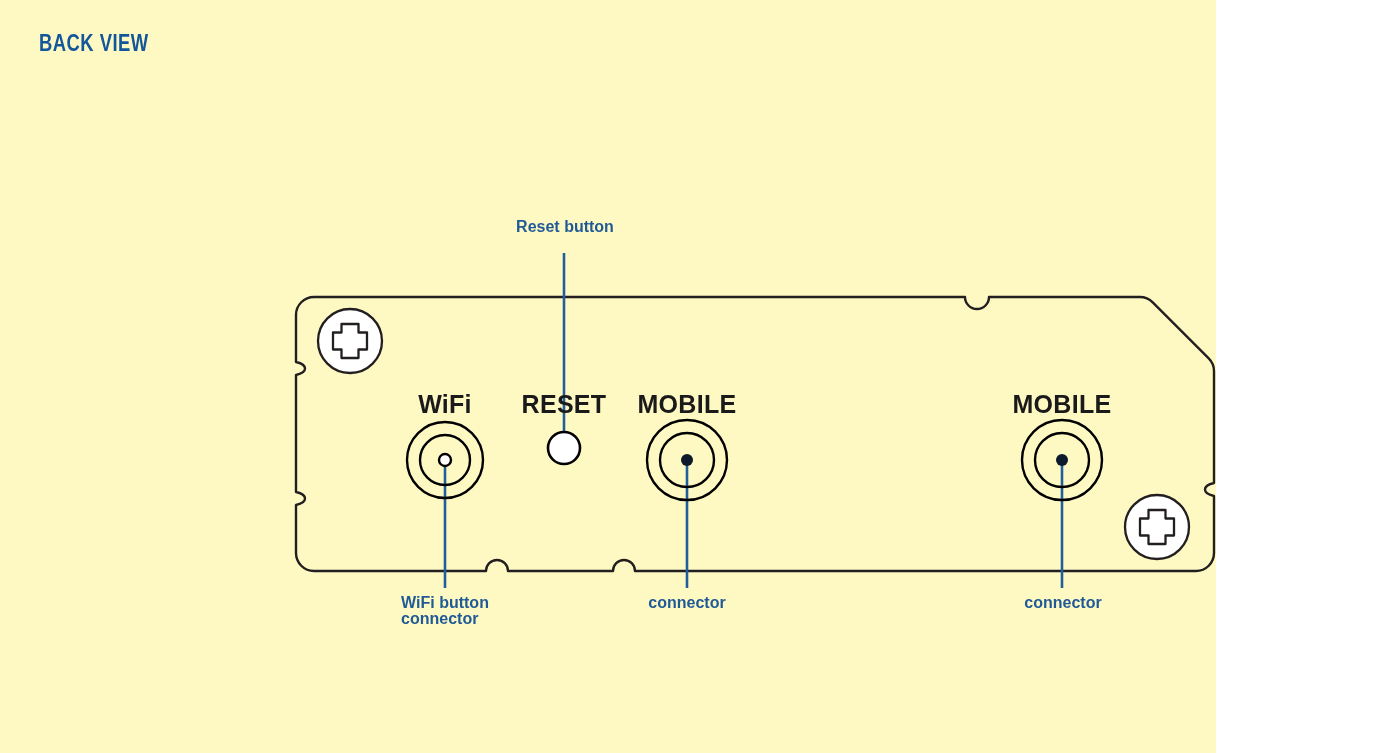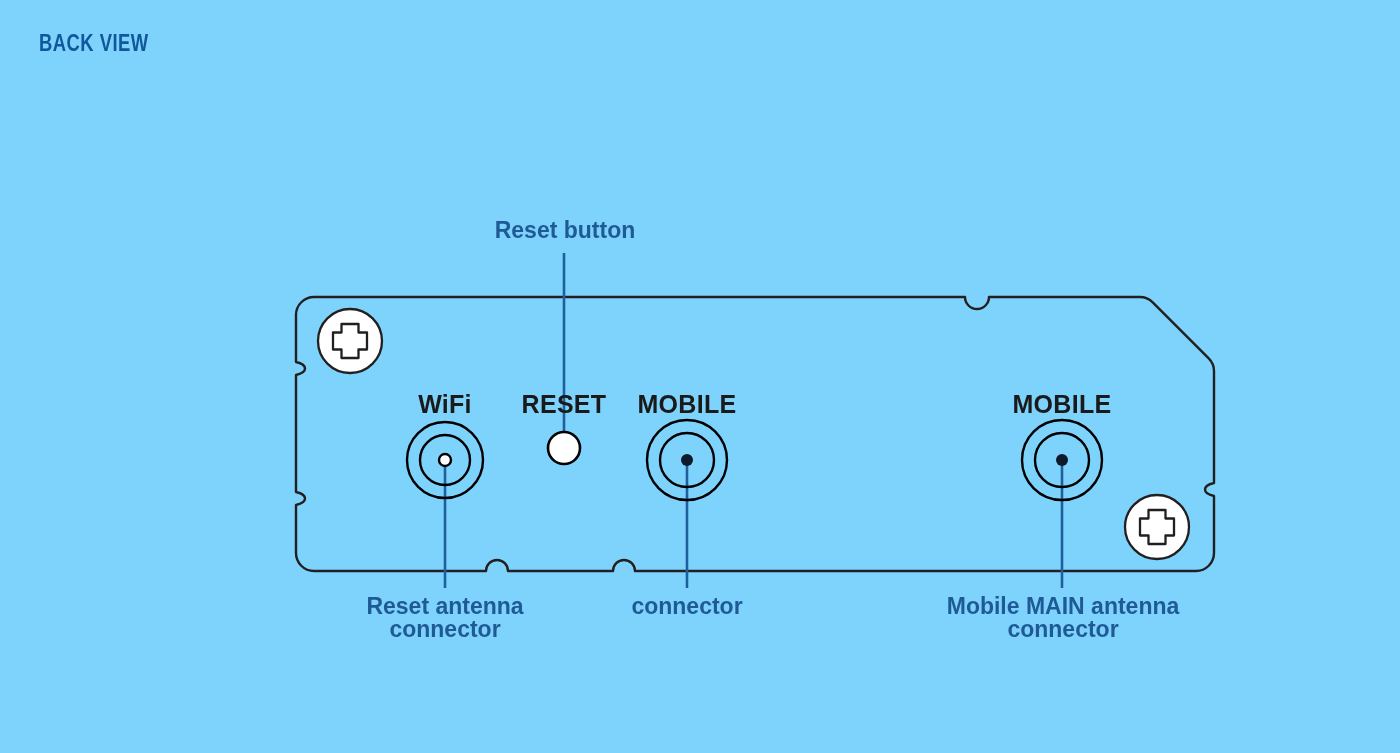--- a/index.html
+++ b/index.html
@@ -5,23 +5,23 @@
   html, body {
     margin: 0;
     padding: 0;
     background: #ffffff;
   }
   body {
     font-family: "Liberation Sans", sans-serif;
   }
   #page {
     position: relative;
-    width: 1400px;
+    width: 1216px;
     height: 753px;
-    background: #7dd3fc;
+    background: #fef9c3;
     overflow: hidden;
   }
   #page-title {
     position: absolute;
     left: 39px;
     top: 30px;
     font-family: "Liberation Sans", sans-serif;
     font-weight: 700;
     font-size: 23px;
     letter-spacing: 0.6px;
@@ -84,24 +84,23 @@
     font-weight: 700;
     font-size: 25px;
     fill: #1a1a1a;
     text-anchor: middle;
     letter-spacing: 0.3px;
   }
   .callout {
     position: absolute;
     font-family: "Liberation Sans", sans-serif;
     font-weight: 600;
-    font-size: 23px;
+    font-size: 16px;
     line-height: 1.04;
     color: #1f5a96;
-    text-align: center;
     white-space: nowrap;
   }
   .callout.two-line {
     line-height: 1.02;
   }
 </style>
 </head>
 <body>
 
 <div id="page">
@@ -179,26 +178,25 @@
     <text class="port-label" x="564" y="413">RESET</text>
     <text class="port-label" x="687" y="413">MOBILE</text>
     <text class="port-label" x="1062" y="413">MOBILE</text>
   </svg>
 
   <div class="callout" style="left: 565px; top: 219px; transform: translateX(-50%);">
     <div>Reset button</div>
   </div>
 
   <div class="callout two-line" style="left: 445px; top: 595px; transform: translateX(-50%);">
-    <div>Reset antenna</div>
+    <div>WiFi button</div>
     <div>connector</div>
   </div>
 
   <div class="callout two-line" style="left: 687px; top: 595px; transform: translateX(-50%);">
     <div>connector</div>
   </div>
 
   <div class="callout two-line" style="left: 1063px; top: 595px; transform: translateX(-50%);">
-    <div>Mobile MAIN antenna</div>
     <div>connector</div>
   </div>
 
 </div>
 
 </body></html>

